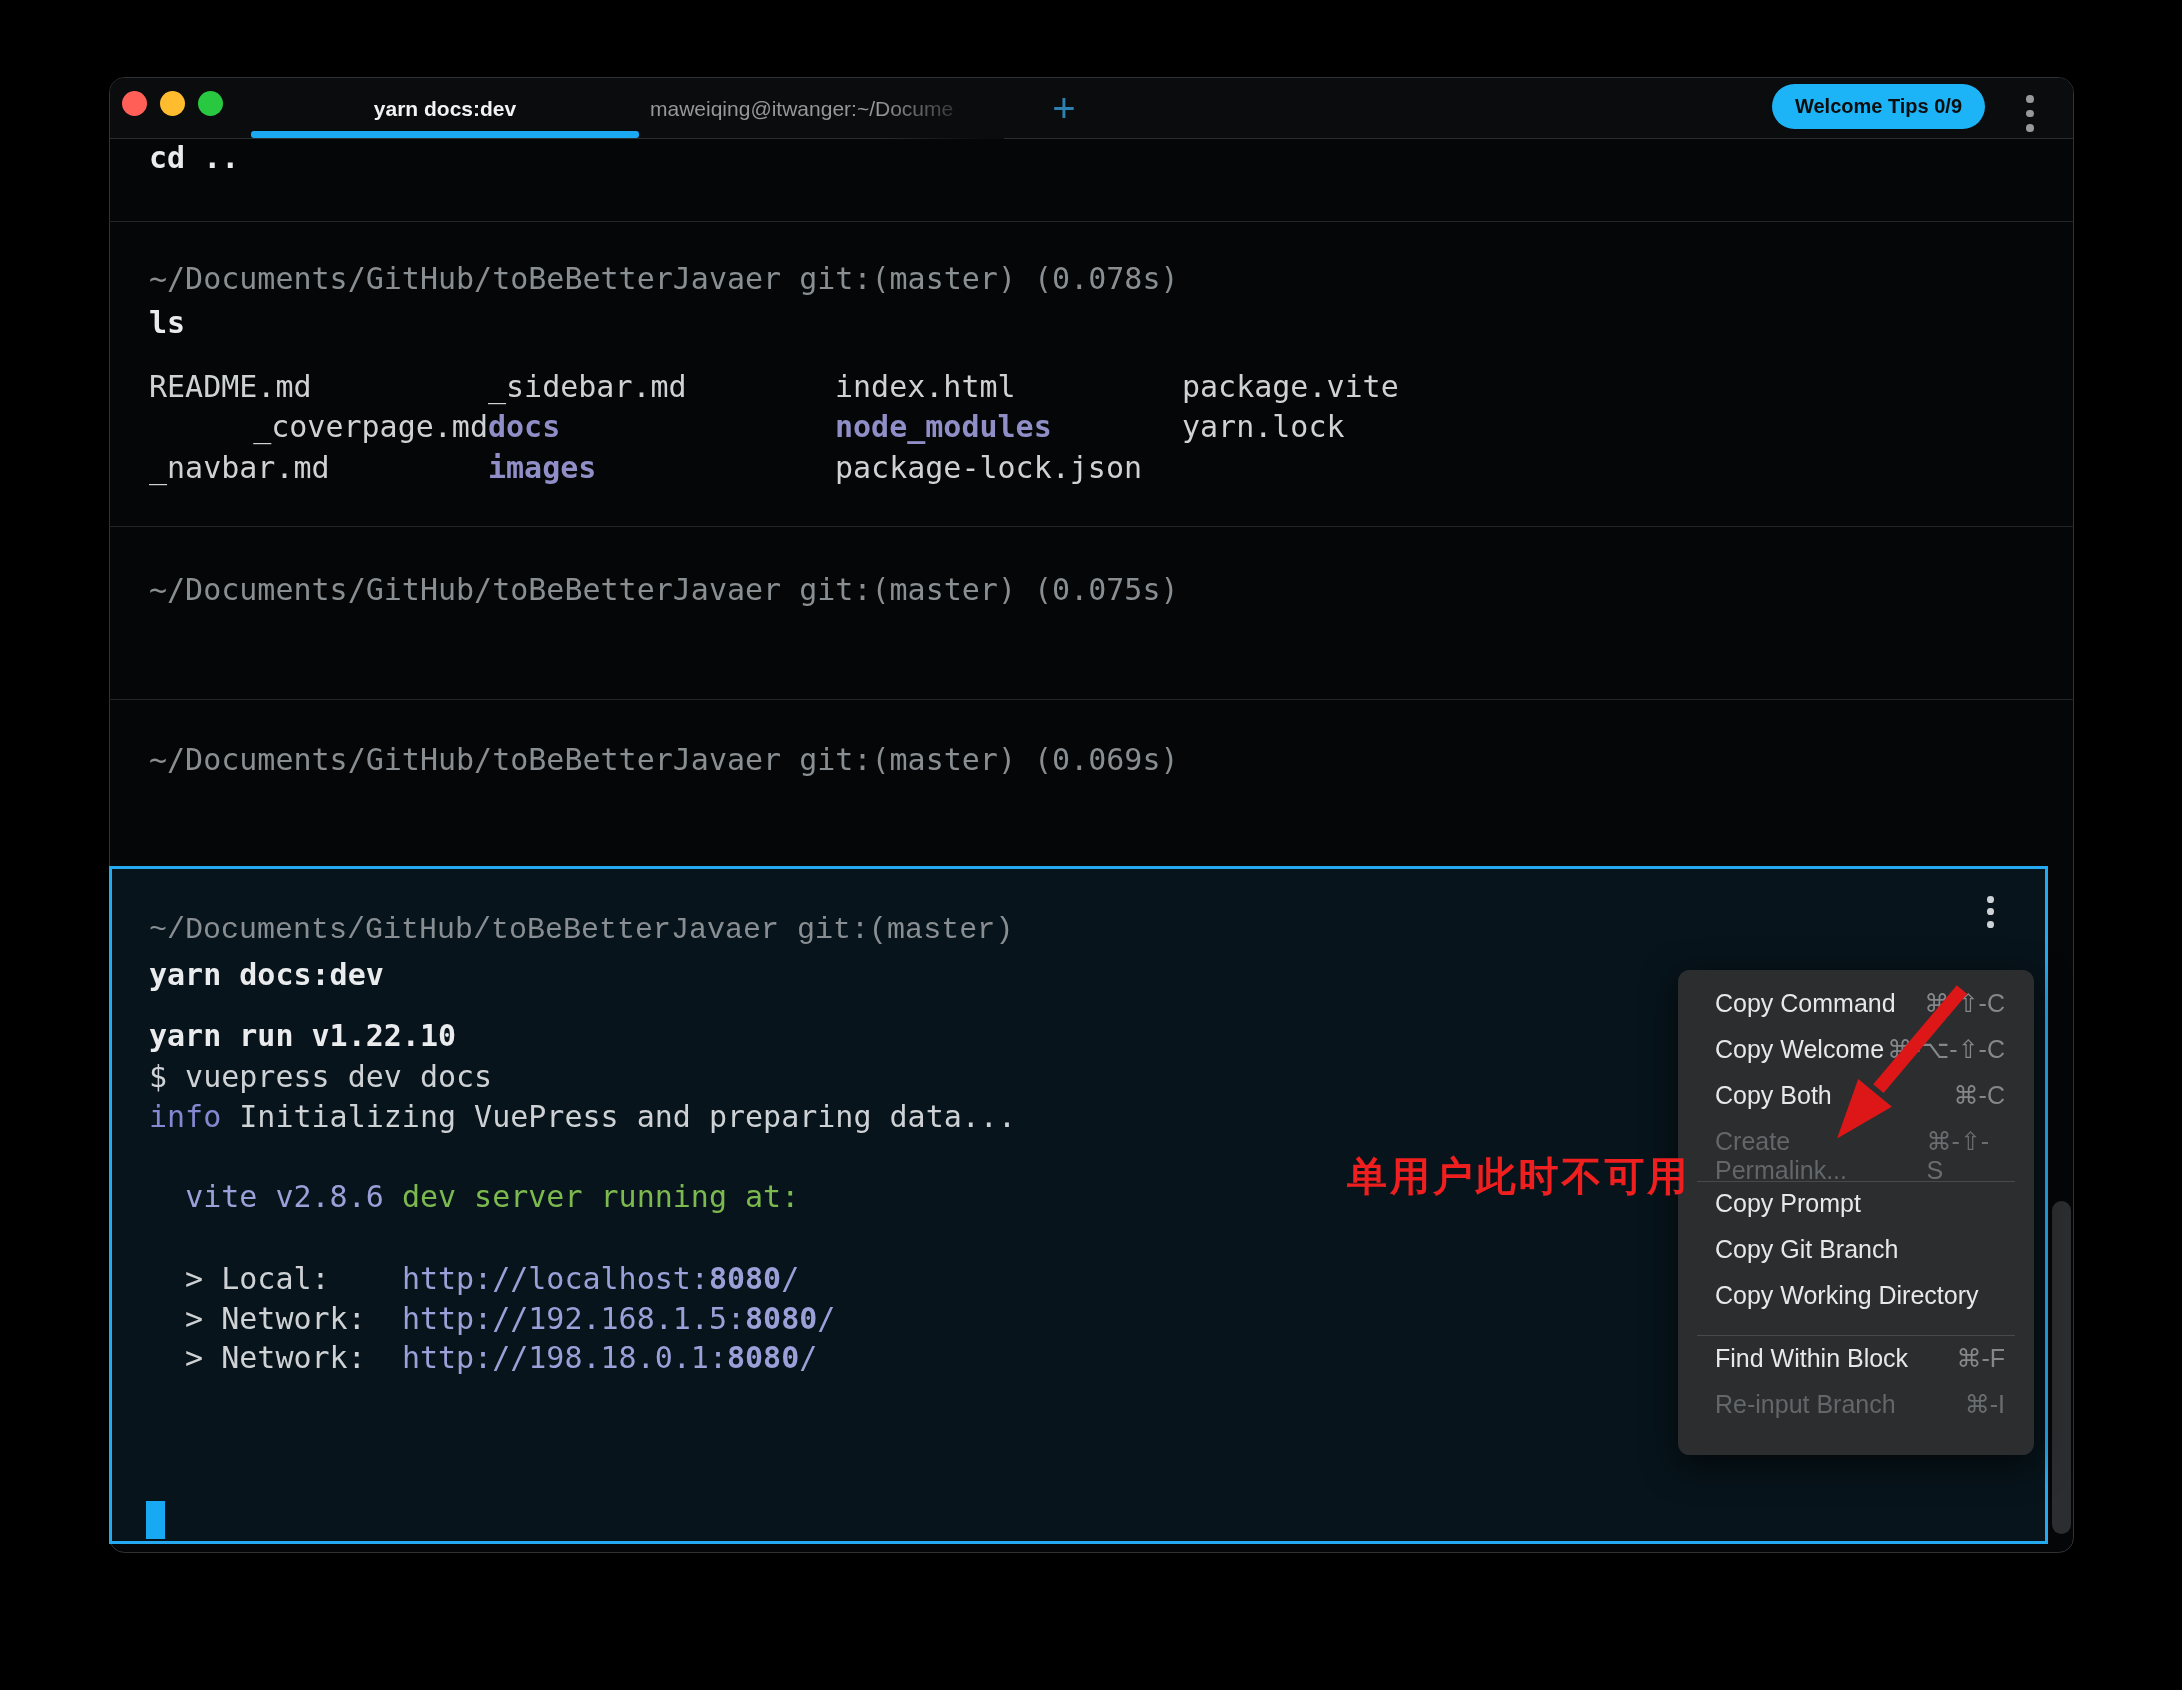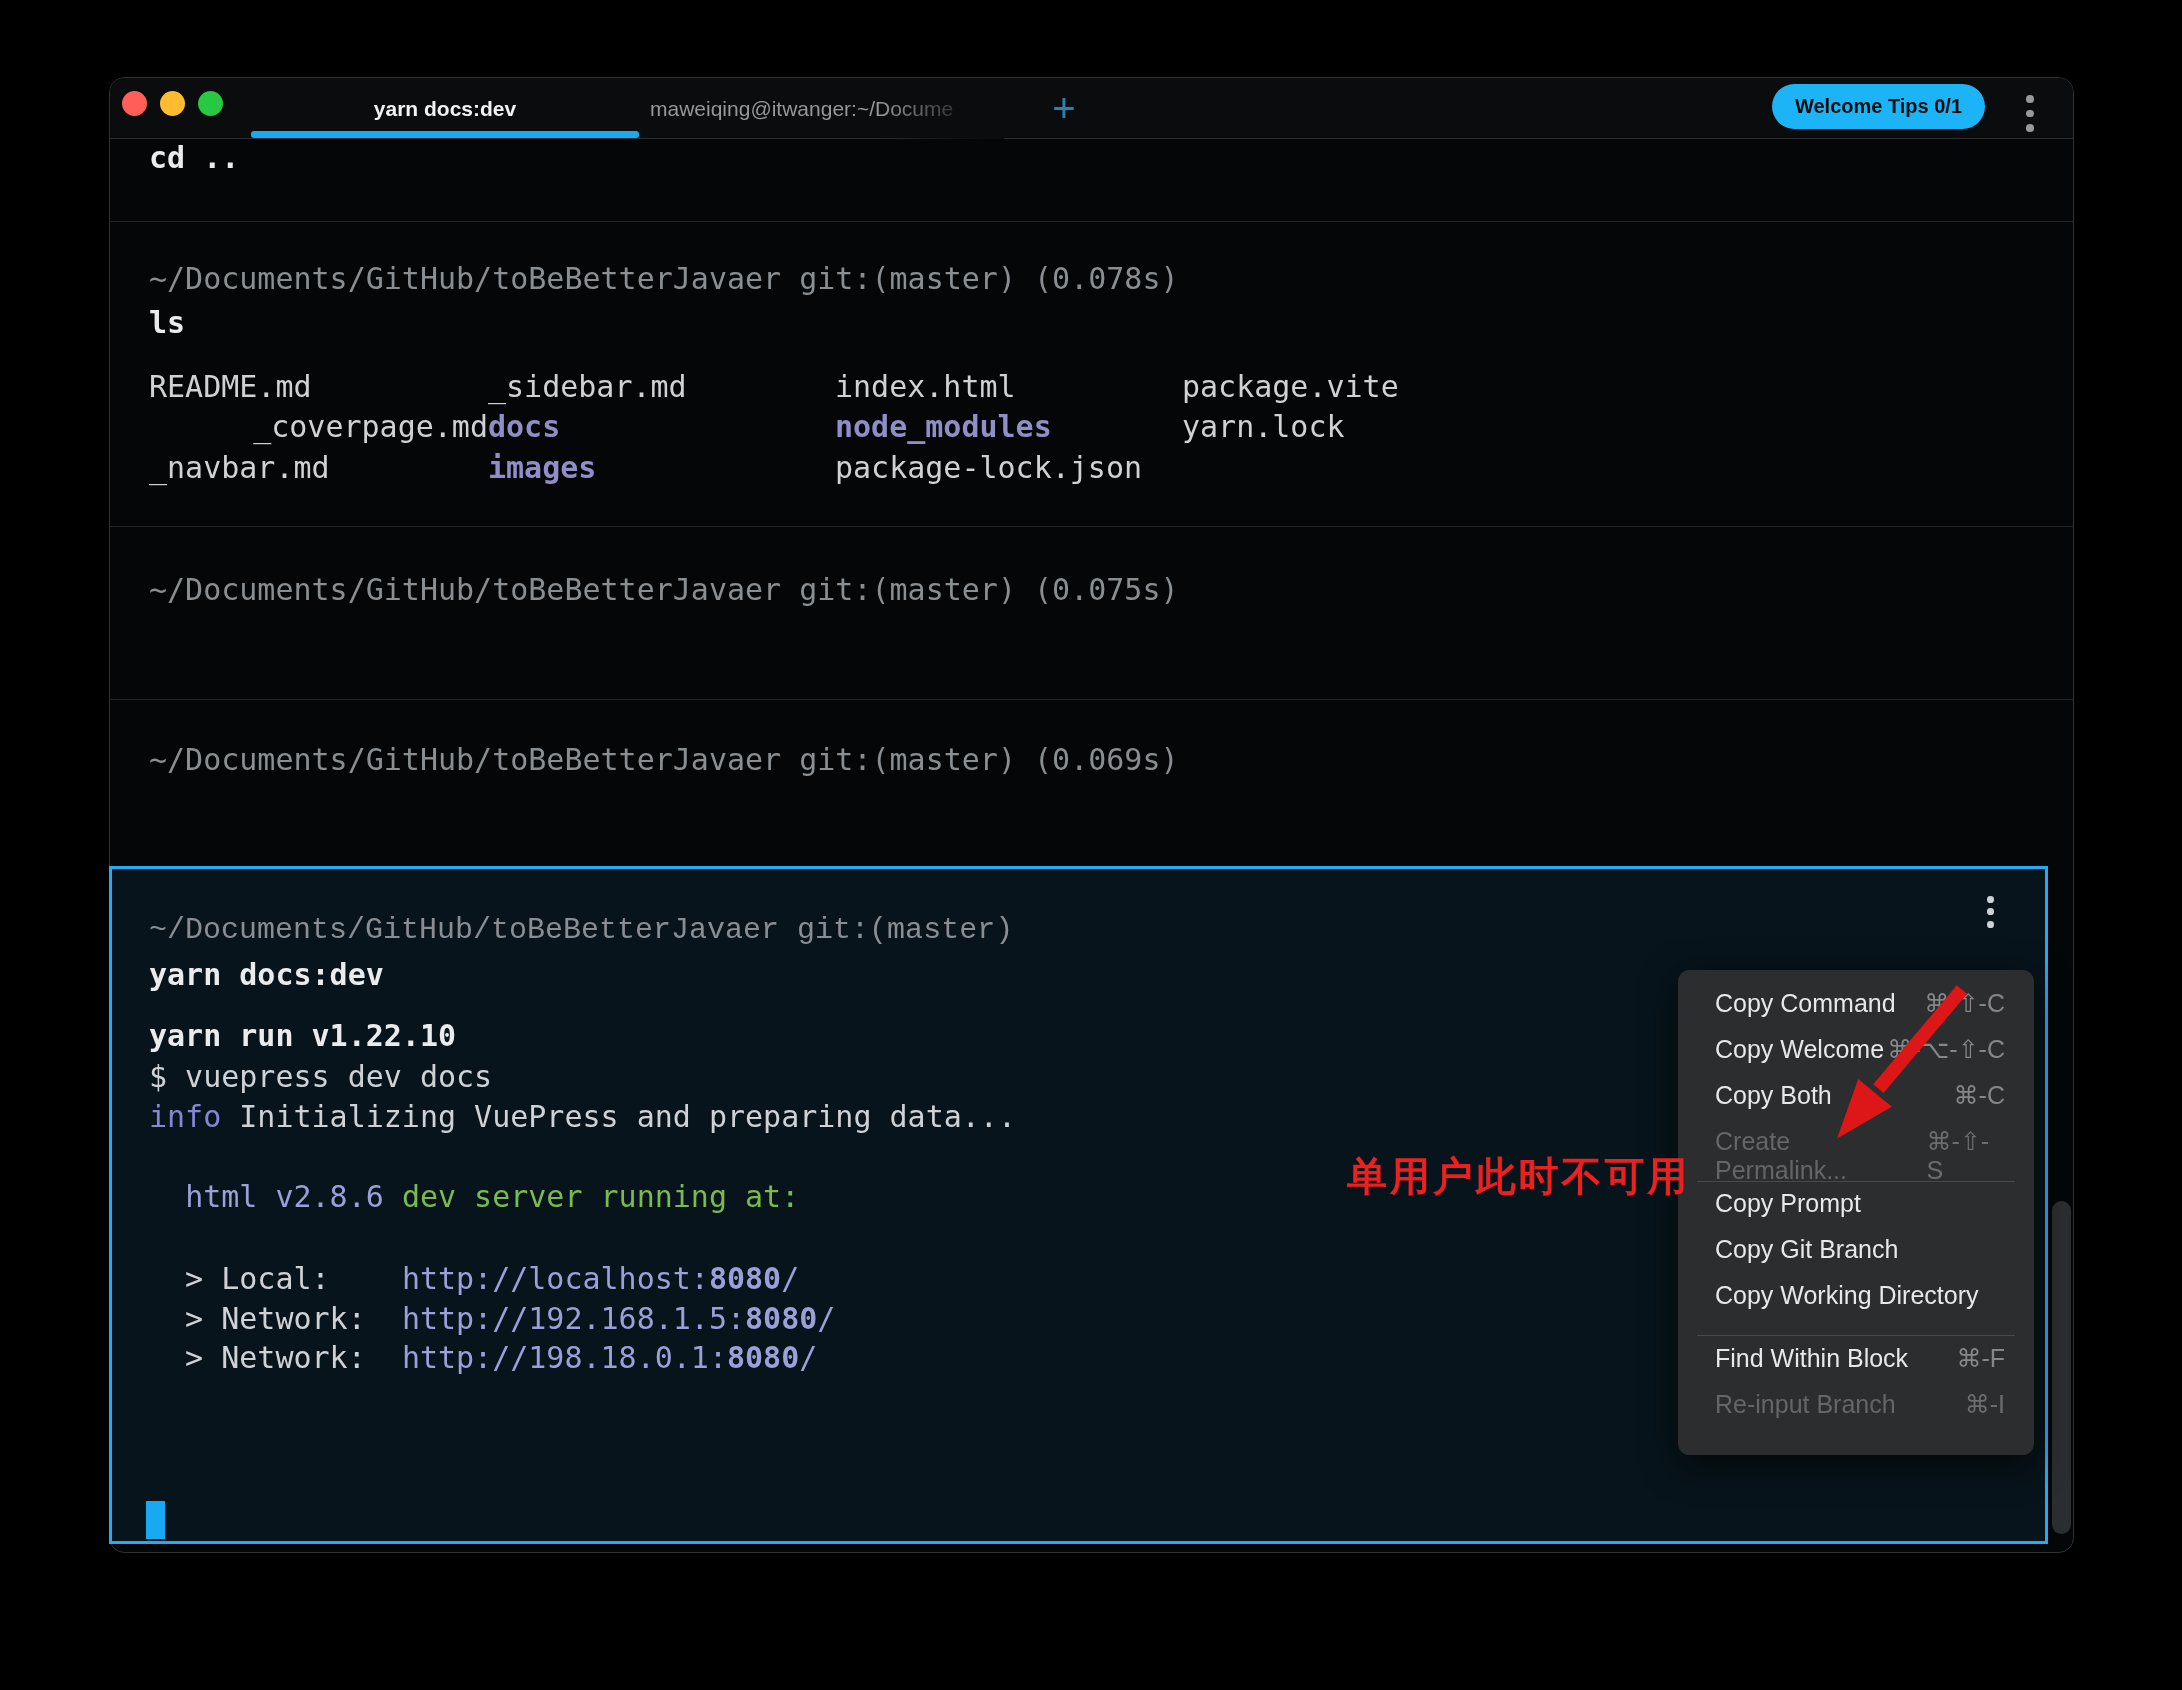--- a/index.html
+++ b/index.html
@@ -94,21 +94,21 @@
       <div class="tab-inactive">
         <span>maweiqing@itwanger:~/Docume</span>
         <div class="tab-fade"></div>
       </div>
 
       <div class="newtab">
         <span>+</span>
       </div>
 
       <div class="welcome">
-        <span>Welcome Tips 0/1</span>
+        <span>Welcome Tips 0/9</span>
       </div>
 
       <div class="kebab win-kebab">
         <i></i>
           <i></i>
           <i></i>
       </div>
     </div>
   </div>
 
@@ -128,21 +128,21 @@
       <div class="separator" style="top: 699px;"></div>
     </div>
 
   <div class="sel-block"></div>
   <div id="block-lines">
       <div class="term-line" style="top: 910px; font-family: Liberation Mono, monospace;"><span class="c-dim">~/Documents/GitHub/toBeBetterJavaer git:(master)</span></div>
       <div class="term-line" style="top: 955px;"><span class="c-cmd">yarn docs:dev</span></div>
       <div class="term-line" style="top: 1016px;"><span class="c-cmd">yarn run v1.22.10</span></div>
       <div class="term-line" style="top: 1057px;"><span class="c-out">$ vuepress dev docs</span></div>
       <div class="term-line" style="top: 1097px;"><span class="c-info">info</span><span class="c-out"> Initializing VuePress and preparing data...</span></div>
-      <div class="term-line" style="top: 1177px;"><span class="c-out">  </span><span class="c-lav">html v2.8.6</span><span class="c-out"> </span><span class="c-green">dev server running at:</span></div>
+      <div class="term-line" style="top: 1177px;"><span class="c-out">  </span><span class="c-lav">vite v2.8.6</span><span class="c-out"> </span><span class="c-green">dev server running at:</span></div>
       <div class="term-line" style="top: 1259px;"><span class="c-out">  &gt; Local:    </span><span class="c-lav">http://localhost:</span><span class="c-lavb">8080</span><span class="c-lav">/</span></div>
       <div class="term-line" style="top: 1299px;"><span class="c-out">  &gt; Network:  </span><span class="c-lav">http://192.168.1.5:</span><span class="c-lavb">8080</span><span class="c-lav">/</span></div>
       <div class="term-line" style="top: 1338px;"><span class="c-out">  &gt; Network:  </span><span class="c-lav">http://198.18.0.1:</span><span class="c-lavb">8080</span><span class="c-lav">/</span></div>
     </div>
   <div class="kebab blk-kebab">
     <i></i>
       <i></i>
       <i></i>
   </div>
   <div class="cursor"></div>

